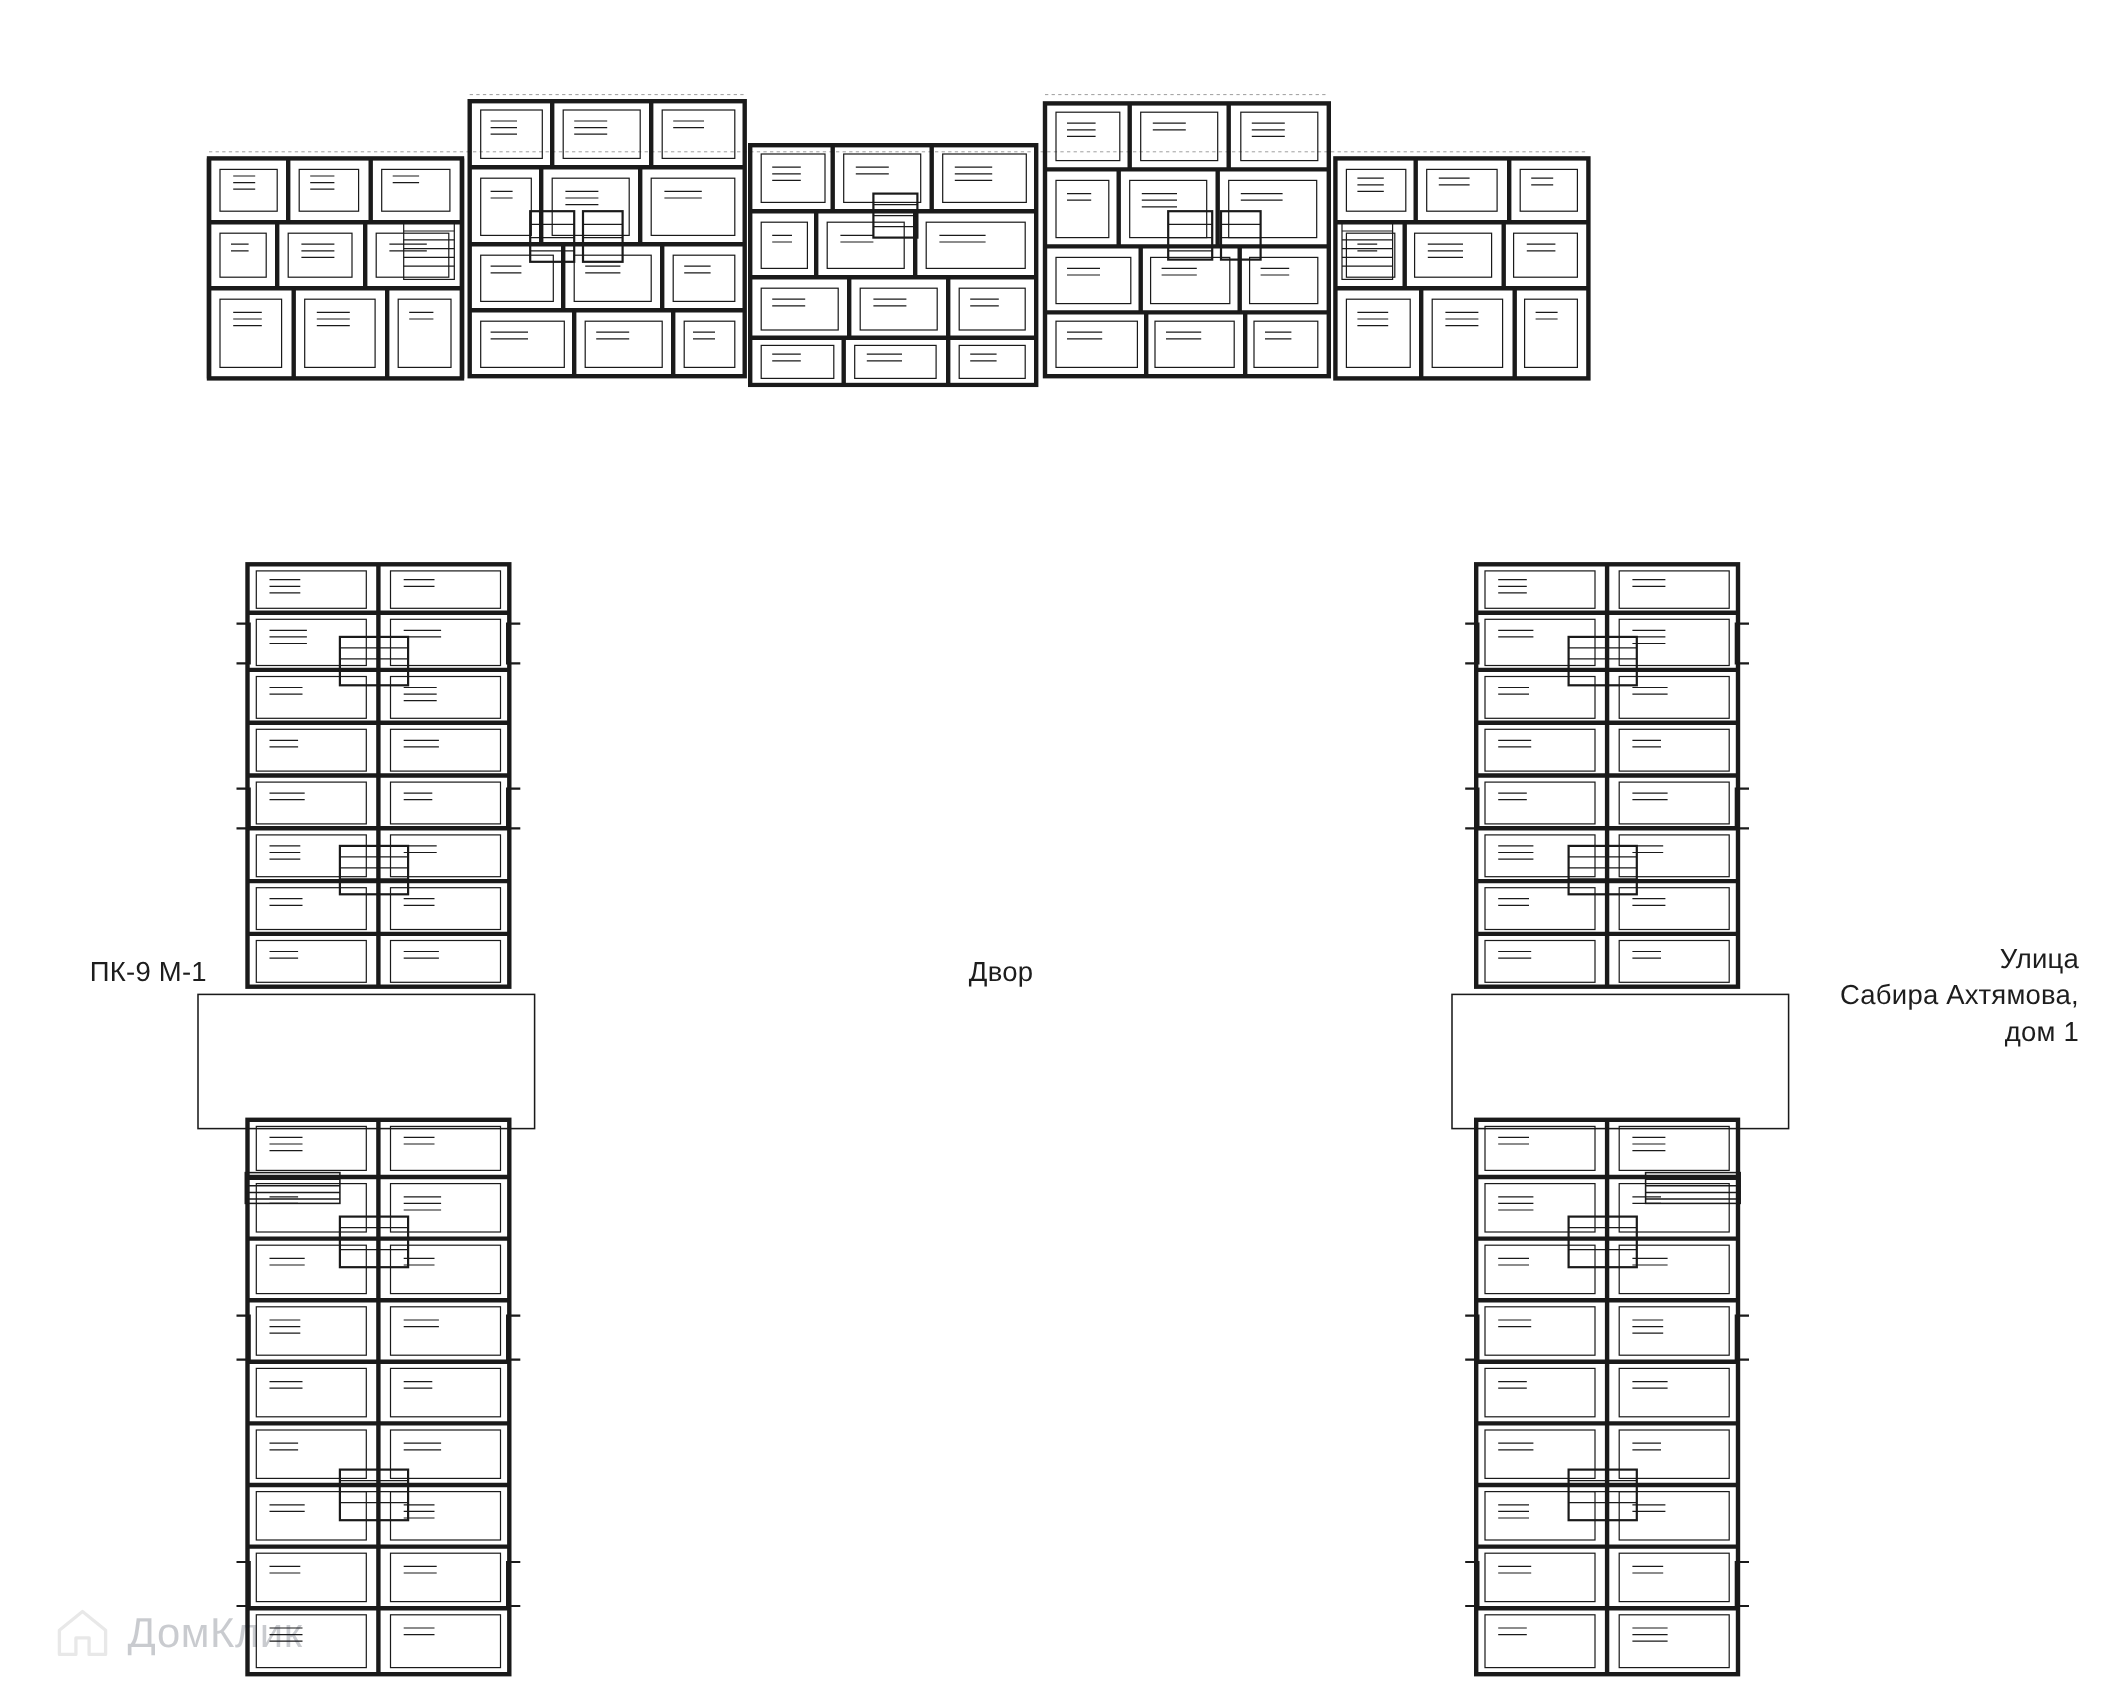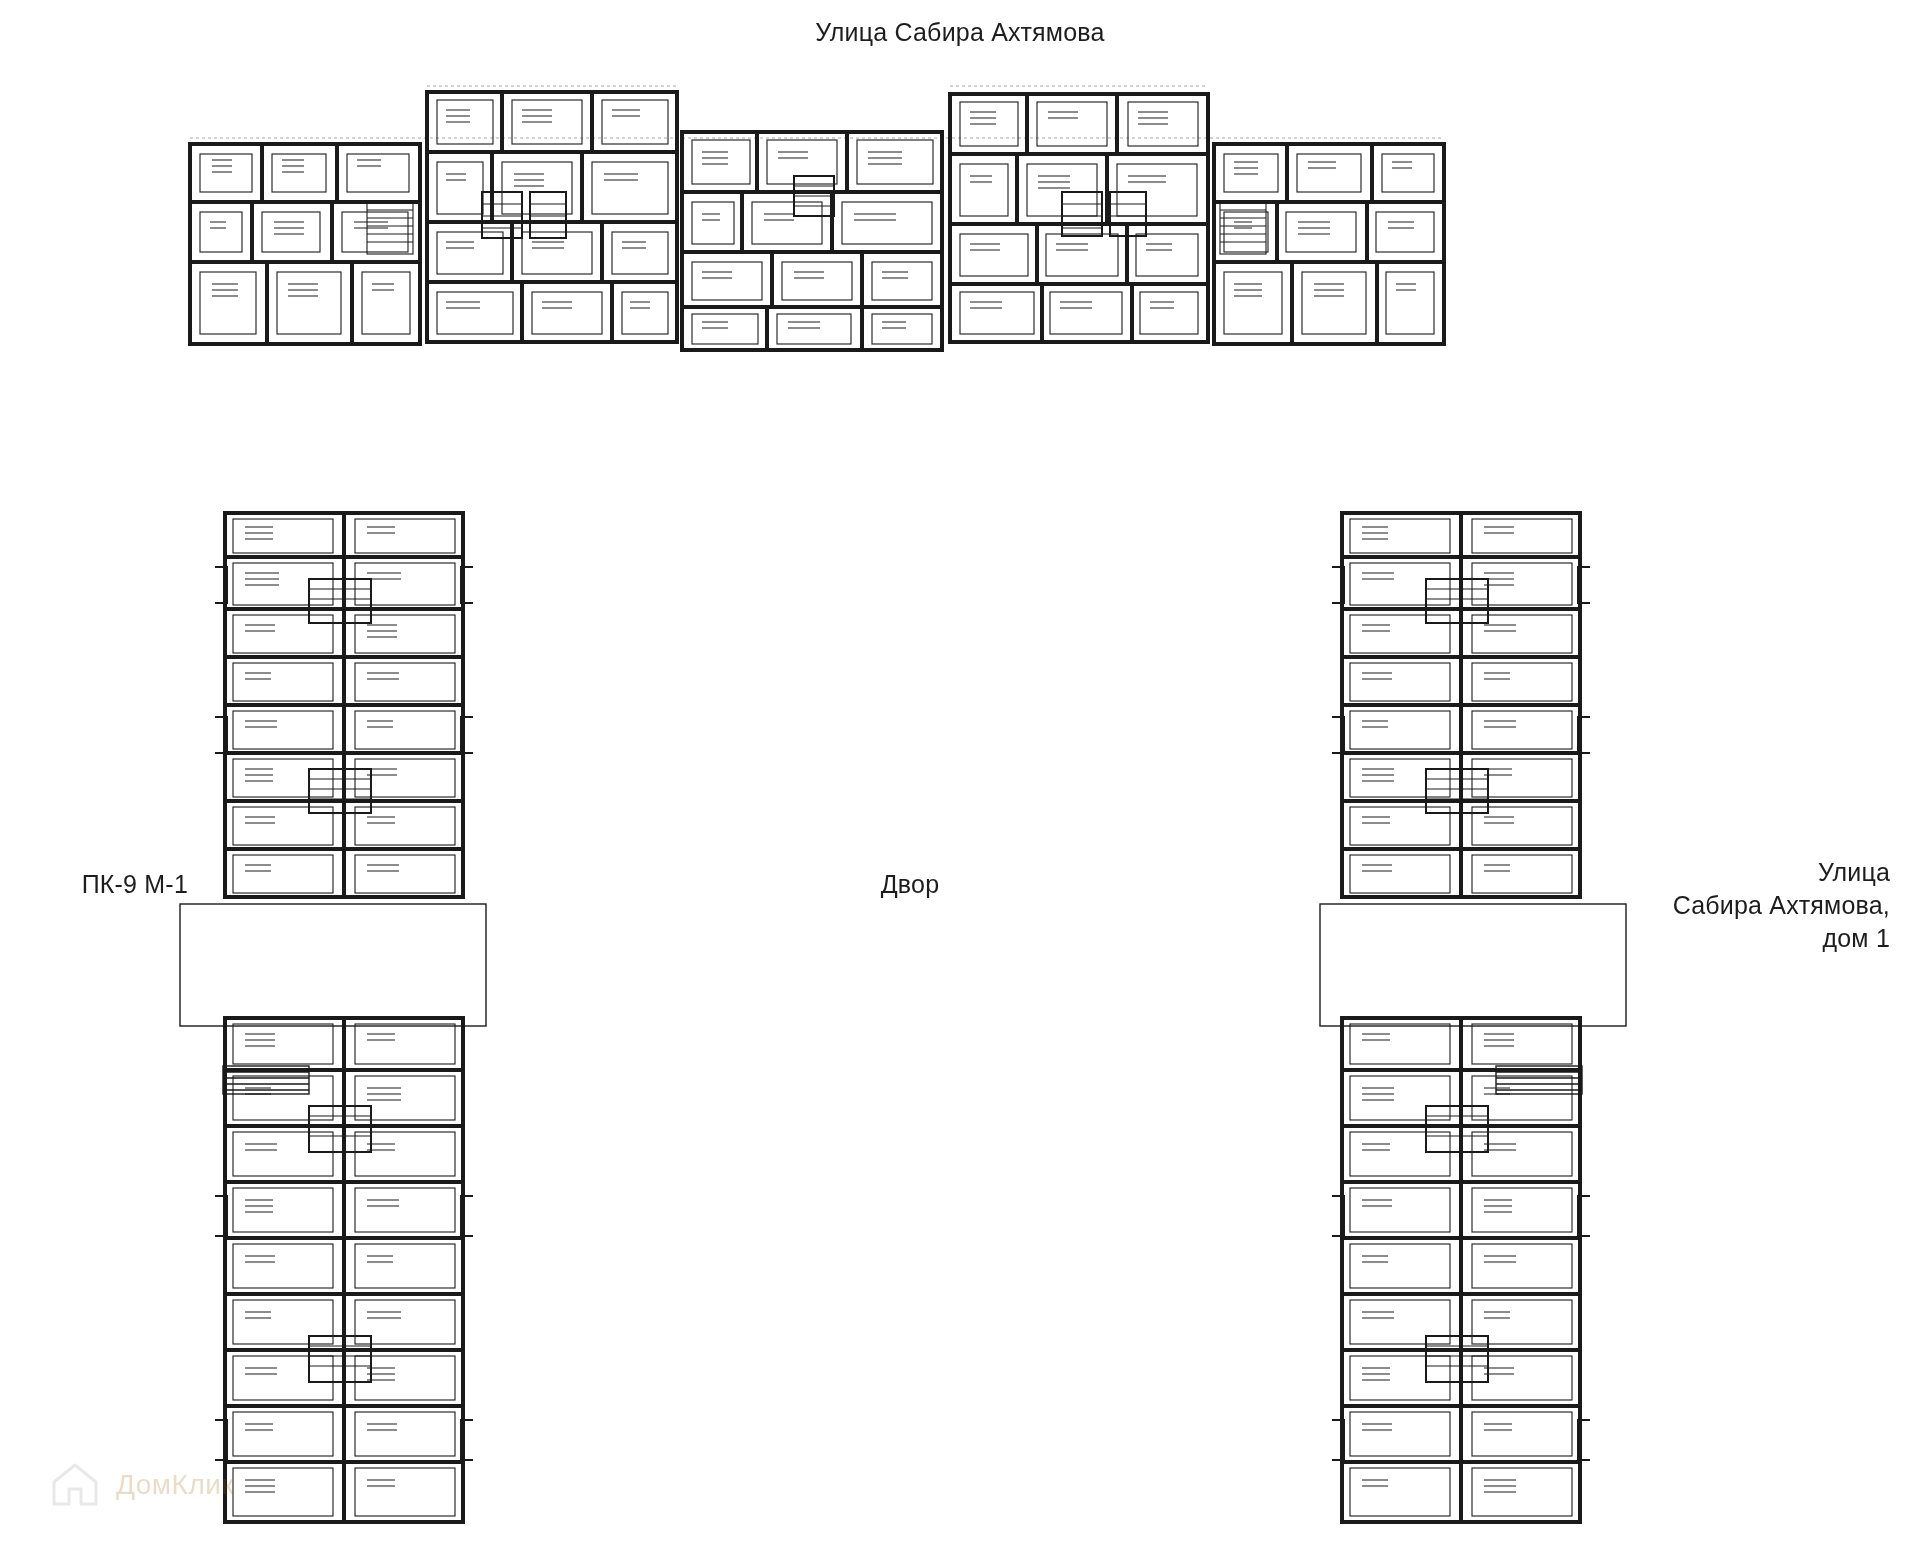--- a/index.html
+++ b/index.html
@@ -65,36 +65,35 @@
     position: absolute;
     left: 48px;
     bottom: 30px;
     display: flex;
     align-items: center;
     gap: 14px;
     opacity: 0.22;
     pointer-events: none;
   }
   #watermark .wm-text {
-    font-size: 28px;
-    color: #a16207;
+    font-size: 38px;
+    color: #0f172a;
     font-weight: 400;
     letter-spacing: 0.5px;
   }
   #watermark .wm-mark {
     width: 54px;
     height: 54px;
   }
 </style>
 </head>
 <body>
 
 <div class="plan-root">
 
-  <div class="label" id="label-top">Улица Сабира Ахтямова</div>
   <div class="label" id="label-left">ПК-9 М-1</div>
   <div class="label" id="label-center">Двор</div>
   <div class="label" id="label-right">Улица
 Сабира Ахтямова,
 дом 1</div>
 
   <div class="fp" style="left:182px; top:82px; width:1430px; height:270px;">
     <svg viewBox="0 0 1430 270" xmlns="http://www.w3.org/2000/svg">
       <g fill="none" stroke="#1a1a1a">
 

